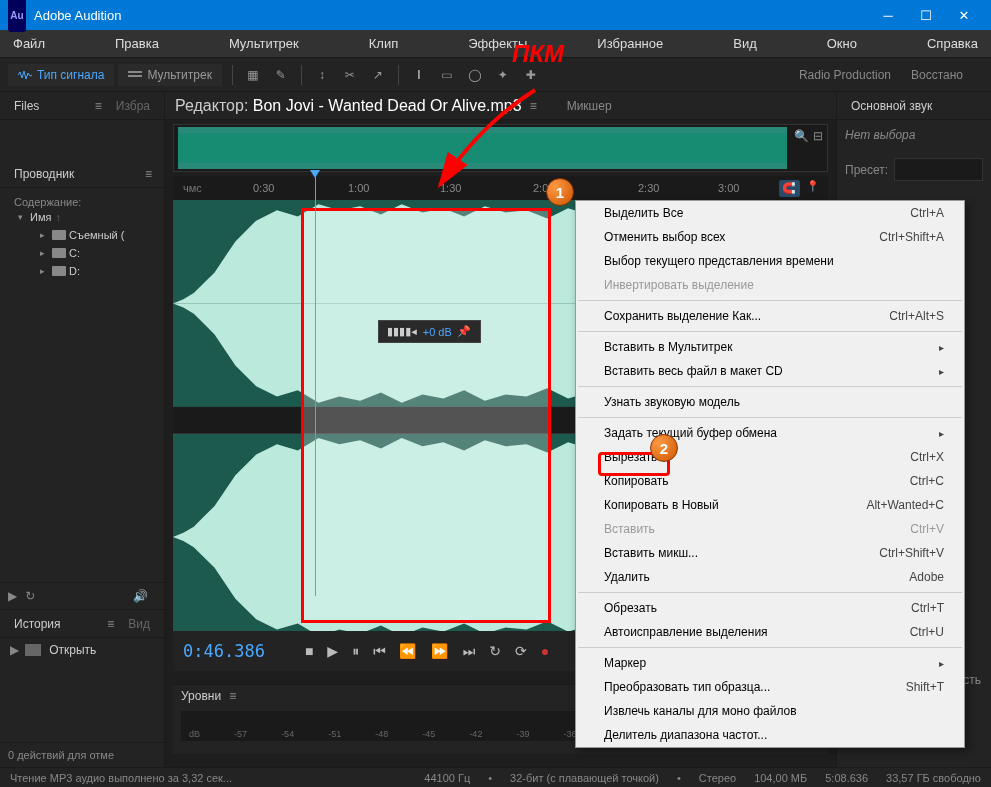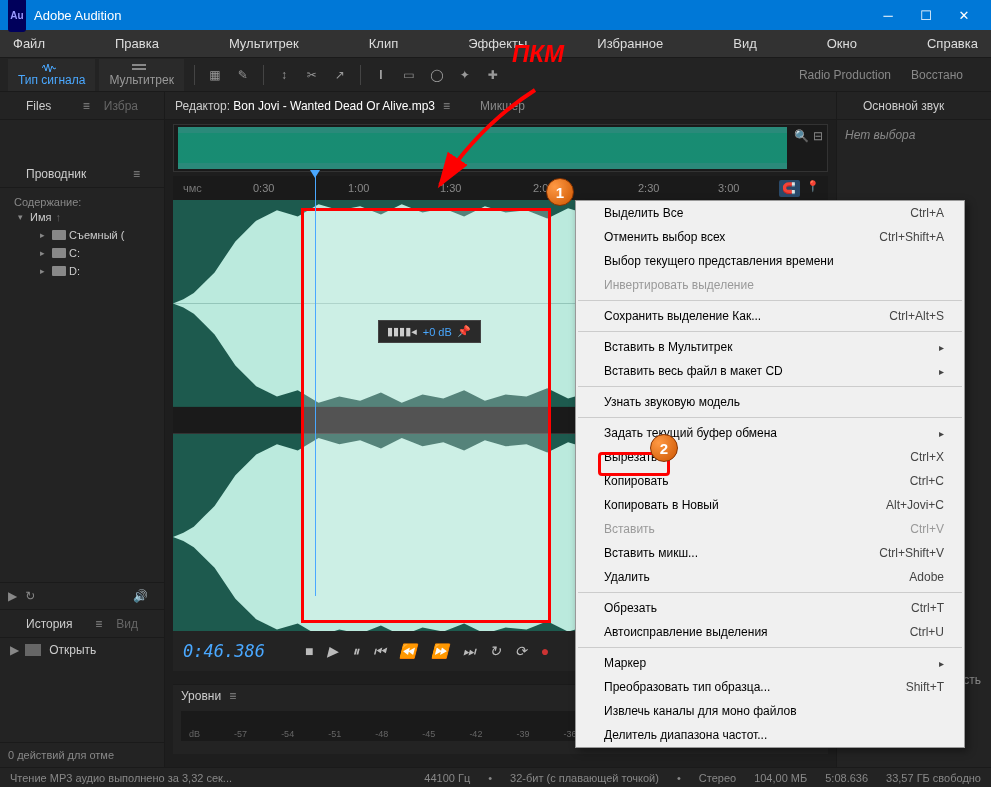--- a/index.html
+++ b/index.html
@@ -11,36 +11,36 @@
 .titlebar .title { flex: 1; font-size: 13px; }
 .titlebar .win-btn { width: 38px; height: 30px; display: flex; align-items: center; justify-content: center; font-size: 13px; }
 .titlebar .win-btn.close { background: transparent; }
 
 
 .menubar { height: 28px; background: #323232; display: flex; align-items: center; padding: 0 4px; border-bottom: 1px solid #1a1a1a; justify-content: space-between; }
 .menubar span { padding: 4px 9px; font-size: 13px; color: #ddd; cursor: default; }
 
 
 .toolbar { height: 34px; background: #232323; display: flex; align-items: center; padding: 0 8px; border-bottom: 1px solid #1a1a1a; }
-.tool-tab { display: flex; align-items: center; padding: 4px 10px; background: #2a2a2a; margin-right: 4px; color: #4aa8ff; font-size: 12px; flex-direction: column; }
+.tool-tab { display: flex; align-items: center; padding: 4px 10px; background: #2a2a2a; margin-right: 4px; color: #4aa8ff; font-size: 12px; }
 .tool-tab.inactive { color: #999; }
 .tool-tab svg { margin-right: 5px; }
 .tool-sep { width: 1px; height: 20px; background: #444; margin: 0 6px; }
 .tool-icon { width: 24px; height: 24px; display: flex; align-items: center; justify-content: center; color: #999; margin: 0 2px; }
 .spacer { flex: 1; }
 .workspace-label { color: #888; font-size: 12px; margin-right: 20px; }
 
 
 .main { display: flex; height: calc(100% - 30px - 28px - 34px - 20px); }
 .left-panel { width: 165px; display: flex; flex-direction: column; background: #232323; border-right: 1px solid #1a1a1a; }
 .center-panel { flex: 1; display: flex; flex-direction: column; background: #1e1e1e; position: relative; }
 .right-panel { width: 155px; background: #232323; border-left: 1px solid #1a1a1a; }
 
 
-.panel-tabs { display: flex; align-items: center; height: 28px; background: #232323; border-bottom: 1px solid #1a1a1a; padding: 0 18px; }
+.panel-tabs { display: flex; align-items: center; height: 28px; background: #232323; border-bottom: 1px solid #1a1a1a; padding: 0 6px; }
 .panel-tab { padding: 4px 8px; font-size: 12px; color: #ccc; }
 .panel-tab.inactive { color: #666; }
 .panel-menu { margin-left: auto; color: #888; padding: 0 6px; }
 
 
 .explorer-content { flex: 1; padding: 8px 6px; font-size: 11px; }
 .explorer-header { color: #888; padding-left: 8px; }
 .tree-item { display: flex; align-items: center; padding: 3px 4px; margin-left: 8px; }
 .tree-item.nested { margin-left: 30px; }
 .chevron { display: inline-block; width: 8px; margin-right: 4px; color: #888; font-size: 9px; }
@@ -49,21 +49,21 @@
 .media-ctrls .mc { margin-right: 8px; color: #888; }
 
 
 .history-panel { border-top: 1px solid #1a1a1a; }
 .history-item { display: flex; align-items: center; padding: 5px 10px; }
 .history-icon { width: 16px; height: 12px; background: #666; margin-right: 8px; }
 .actions-label { padding: 6px 8px; color: #888; font-size: 11px; border-top: 1px solid #1a1a1a; }
 
 
 .editor-header { display: flex; align-items: center; height: 28px; background: #232323; padding: 0 10px; border-bottom: 1px solid #1a1a1a; }
-.editor-title { color: #ccc; font-size: 12px; }
+.editor-title { color: #ccc; font-size: 16px; }
 .editor-title b { color: #fff; font-weight: normal; }
 .editor-tab2 { margin-left: 30px; color: #888; }
 
 
 .overview { height: 48px; background: #1a1a1a; position: relative; margin: 4px 8px; border: 1px solid #333; }
 .overview-wave { position: absolute; top: 2px; left: 4px; right: 40px; bottom: 2px; background: linear-gradient(to right, #2a8a7a 0%, #2a8a7a 100%); }
 .overview-wave::before { content: ''; position: absolute; top: 15%; left: 0; right: 0; bottom: 15%; background: repeating-linear-gradient(90deg, #1dd4a8 0px, #0a4539 1px, #1dd4a8 2px); opacity: 0.8; }
 .overview-icons { position: absolute; right: 4px; top: 4px; display: flex; gap: 4px; color: #888; }
 
 
@@ -81,21 +81,21 @@
 .wave-channel + .wave-channel { border-top: 1px solid #333; margin-top: 4%; }
 
 .selection { position: absolute; top: 8px; left: 128px; width: 250px; bottom: 8px; border: 3px solid #ff0000; background: rgba(255,255,255,0.25); z-index: 3; }
 
 
 .db-badge { position: absolute; top: 120px; left: 205px; background: #2a2a2a; border: 1px solid #444; padding: 4px 8px; display: flex; align-items: center; gap: 6px; z-index: 6; font-size: 11px; }
 .db-badge .val { color: #4aa8ff; }
 .db-badge .pin { color: #888; }
 
 
-.transport { height: 40px; display: flex; align-items: center; padding: 0 10px; background: #232323; margin: 0 8px; font-style: italic; }
+.transport { height: 40px; display: flex; align-items: center; padding: 0 10px; background: #232323; margin: 0 8px; }
 .timecode { color: #4aa8ff; font-size: 17px; font-family: monospace; margin-right: 40px; }
 .transport-btns { display: flex; gap: 14px; align-items: center; }
 .t-btn { color: #bbb; font-size: 14px; }
 .t-btn.rec { color: #cc3333; }
 
 
 .levels-panel { height: 70px; background: #232323; border-top: 1px solid #1a1a1a; margin: 13px 8px; }
 .levels-header { display: flex; align-items: center; padding: 4px 8px; }
 .levels-meter { height: 30px; background: #1a1a1a; margin: 4px 8px; position: relative; }
 .levels-scale { position: absolute; bottom: 2px; left: 0; right: 0; display: flex; justify-content: space-between; padding: 0 8px; font-size: 9px; color: #666; }
@@ -341,20 +341,24 @@
       </div>
     </div>
   </div>
 
   <div class="right-panel">
     <div class="panel-tabs">
       <span class="panel-tab">Основной звук</span>
     </div>
     <div class="right-content">
       <div style="font-style:italic;margin-bottom:10px">Нет выбора</div>
+      <div class="preset-row">
+        <span>Пресет:</span>
+        <input class="preset-input" style="">
+      </div>
     </div>
     <div style="position:absolute;right:10px;bottom:100px;color:#888">ость</div>
   </div>
 </div>
 
 <div class="statusbar">
   <span>Чтение MP3 аудио выполнено за 3,32 сек...</span>
   <span class="spacer"></span>
   <span>44100 Гц</span>•
   <span>32-бит (с плавающей точкой)</span>•
@@ -405,21 +409,21 @@
   <div class="ctx-item">
       <span>Вырезать</span>
       <span class="shortcut">Ctrl+X</span>
     </div>
   <div class="ctx-item">
       <span>Копировать</span>
       <span class="shortcut">Ctrl+C</span>
     </div>
   <div class="ctx-item">
       <span>Копировать в Новый</span>
-      <span class="shortcut">Alt+Jovi+C</span>
+      <span class="shortcut">Alt+Wanted+C</span>
     </div>
   <div class="ctx-item disabled">
       <span>Вставить</span>
       <span class="shortcut" style="color:#999">Ctrl+V</span>
     </div>
   <div class="ctx-item">
       <span>Вставить микш...</span>
       <span class="shortcut">Ctrl+Shift+V</span>
     </div>
   <div class="ctx-item">

